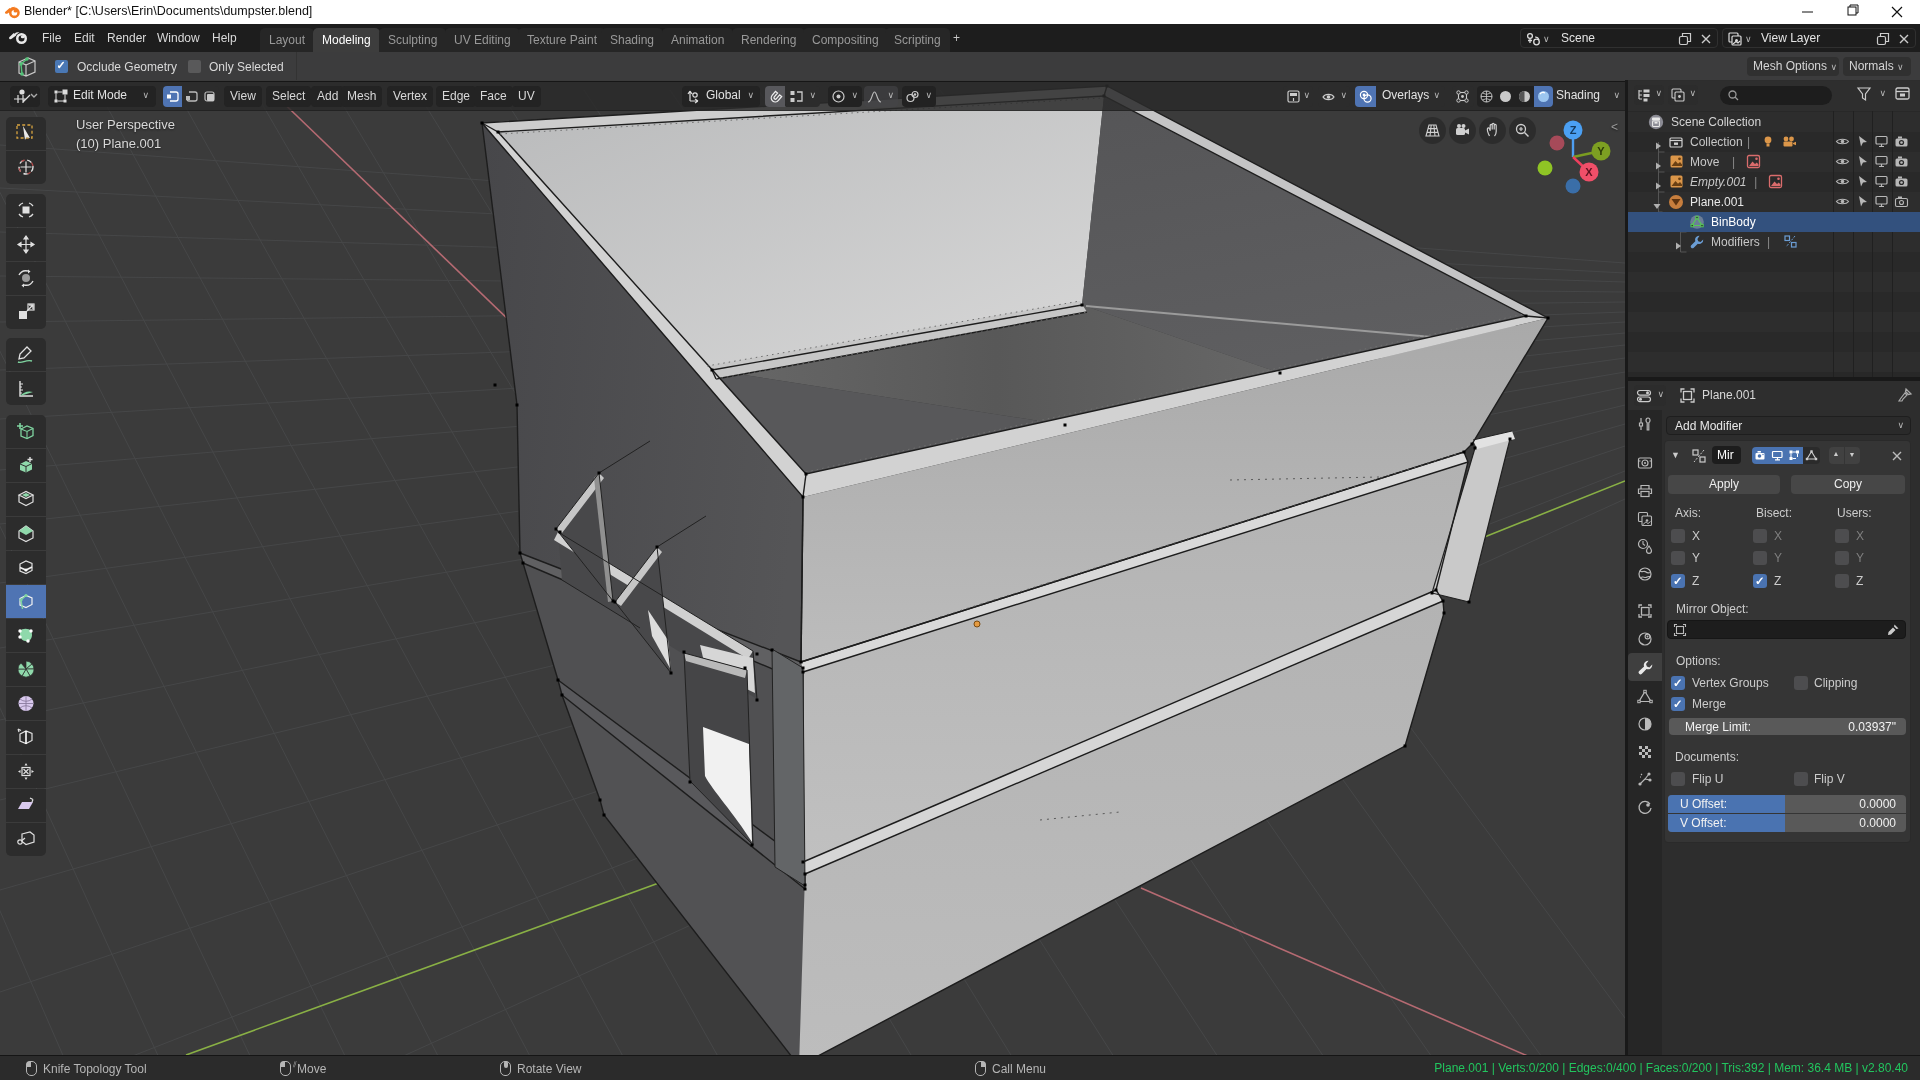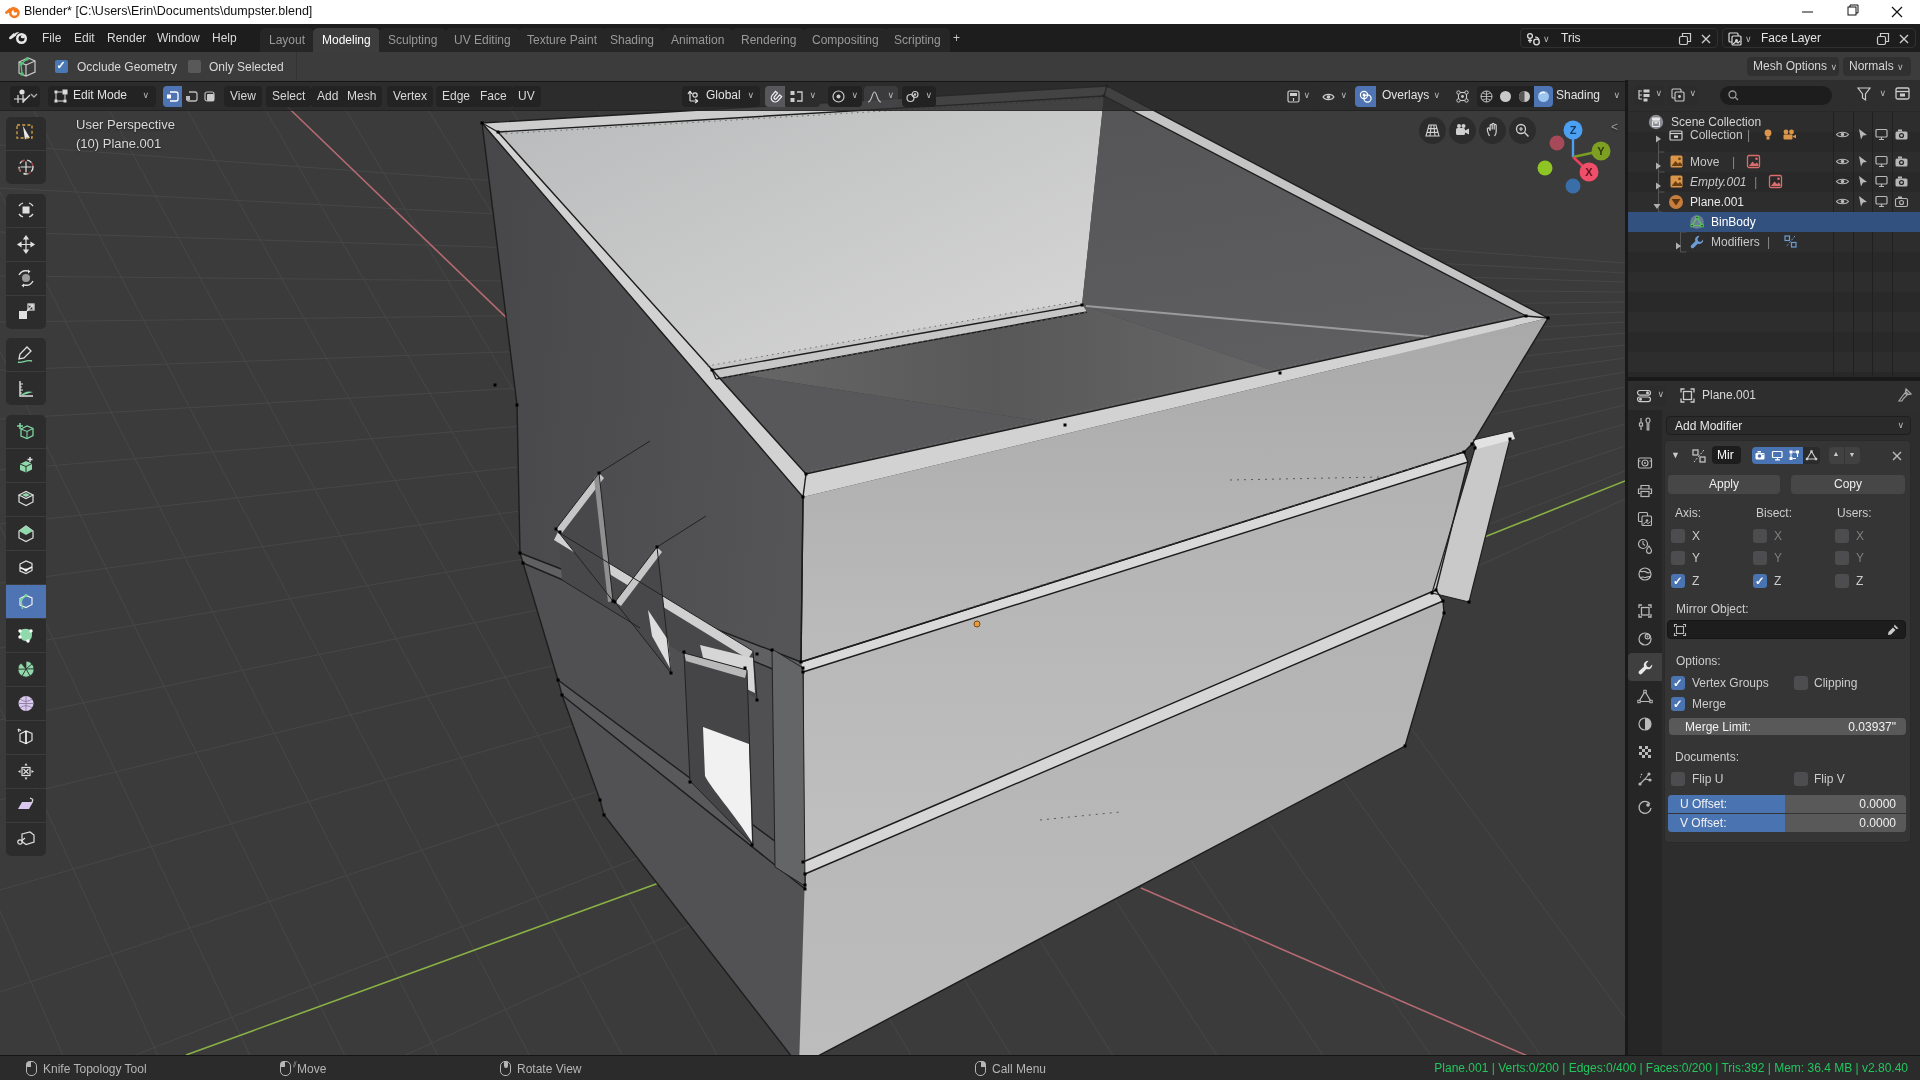--- a/index.html
+++ b/index.html
@@ -130,39 +130,39 @@
   <span class="menu-item" style="left:953px;color:#c6c6c6">+</span>
 
   <div class="abs" style="left:1520px;top:4px;width:198px;height:20px;background:#1d1d1d;border:1px solid #303030;border-radius:4px;">
     <svg class="abs" style="left:4px;top:2px" width="16" height="16" viewBox="0 0 16 16">
           <circle cx="5" cy="5" r="2.4" fill="none" stroke="#ddd" stroke-width="1.3"></circle>
           <path d="M5,7.5 L5,12 M3,9.5 L7,9.5" stroke="#ddd" stroke-width="1.3"></path>
           <circle cx="11.5" cy="11" r="2.8" fill="none" stroke="#ddd" stroke-width="1.3"></circle>
           <path d="M10,6 a4,4 0 0 1 4,3" fill="none" stroke="#ddd" stroke-width="1.2"></path>
         </svg>
     <span class="dna abs" style="left:22px;top:5px">∨</span>
-    <span class="abs" style="left:40px;top:2px;color:#e4e4e4">Tris</span>
+    <span class="abs" style="left:40px;top:2px;color:#e4e4e4">Scene</span>
     <svg class="abs" style="left:156px;top:2px" width="16" height="16" viewBox="0 0 16 16">
           <rect x="2.5" y="5.5" width="8" height="8" rx="1.5" fill="none" stroke="#ccc" stroke-width="1.2"></rect>
           <path d="M5.5,5.5 L5.5,2.5 L13.5,2.5 L13.5,10.5 L10.5,10.5" fill="none" stroke="#ccc" stroke-width="1.2"></path>
         </svg>
     <svg class="abs" style="left:178px;top:3px" width="14" height="14" viewBox="0 0 14 14">
           <path d="M3,3 L11,11 M11,3 L3,11" stroke="#ccc" stroke-width="1.4"></path>
         </svg>
   </div>
 
   <div class="abs" style="left:1722px;top:4px;width:194px;height:20px;background:#1d1d1d;border:1px solid #303030;border-radius:4px;">
     <svg class="abs" style="left:4px;top:2px" width="16" height="16" viewBox="0 0 16 16">
           <rect x="2" y="2" width="9" height="9" rx="1" fill="none" stroke="#ddd" stroke-width="1.2"></rect>
           <rect x="5" y="5" width="9" height="9" rx="1" fill="#1d1d1d" stroke="#ddd" stroke-width="1.2"></rect>
           <circle cx="9.5" cy="9.5" r="1.5" fill="#ddd"></circle>
           <path d="M6,13 L9,10.5 L11,12 L13,10" fill="none" stroke="#ddd" stroke-width="1.1"></path>
         </svg>
     <span class="dna abs" style="left:22px;top:5px">∨</span>
-    <span class="abs" style="left:38px;top:2px;color:#e4e4e4">Face Layer</span>
+    <span class="abs" style="left:38px;top:2px;color:#e4e4e4">View Layer</span>
     <svg class="abs" style="left:152px;top:2px" width="16" height="16" viewBox="0 0 16 16">
           <rect x="2.5" y="5.5" width="8" height="8" rx="1.5" fill="none" stroke="#ccc" stroke-width="1.2"></rect>
           <path d="M5.5,5.5 L5.5,2.5 L13.5,2.5 L13.5,10.5 L10.5,10.5" fill="none" stroke="#ccc" stroke-width="1.2"></path>
         </svg>
     <svg class="abs" style="left:174px;top:3px" width="14" height="14" viewBox="0 0 14 14">
           <path d="M3,3 L11,11 M11,3 L3,11" stroke="#ccc" stroke-width="1.4"></path>
         </svg>
   </div>
 </div>
 
@@ -837,21 +837,21 @@
         </svg>
 <div class="orow" style="top:1px;">
           <span class="oicon" style="left:20px"><svg width="16" height="16" viewBox="0 0 16 16">
               <circle cx="8" cy="8" r="7.2" fill="#8b8b94"></circle>
               <rect x="4" y="3.5" width="8" height="3" rx="0.8" fill="#e8e8e8"></rect>
               <rect x="4.6" y="7" width="6.8" height="5.5" rx="0.8" fill="none" stroke="#e8e8e8" stroke-width="1.1"></rect>
               <rect x="6.5" y="7.8" width="3" height="1.8" fill="#e8e8e8"></rect>
             </svg></span>
           <span class="nm" style="left:43px;color:#d4d4d4">Scene Collection</span>
         </div>
-<div class="orow" style="top:14px;padding-left:44px;">
+<div class="orow" style="top:21px;padding-left:44px;">
           <span class="oicon" style="left:25px;top:5px"><svg width="10" height="10" viewBox="0 0 10 10">
               <path d="M3,1.5 L8,5 L3,8.5 Z" fill="#b0b0b0"></path>
             </svg></span>
           <span class="oicon" style="left:40px"><svg width="16" height="16" viewBox="0 0 16 16">
               <rect x="2" y="4" width="12" height="9" rx="1" fill="none" stroke="#d0d0d0" stroke-width="1.2"></rect>
               <path d="M2,6.5 h12" stroke="#d0d0d0" stroke-width="1.2"></path>
               <rect x="6" y="8.5" width="4" height="2.4" fill="#d0d0d0"></rect>
             </svg></span>
           <span class="nm" style="left:62px">Collection</span>
           <span class="nm" style="left:119px;color:#888">|</span>

